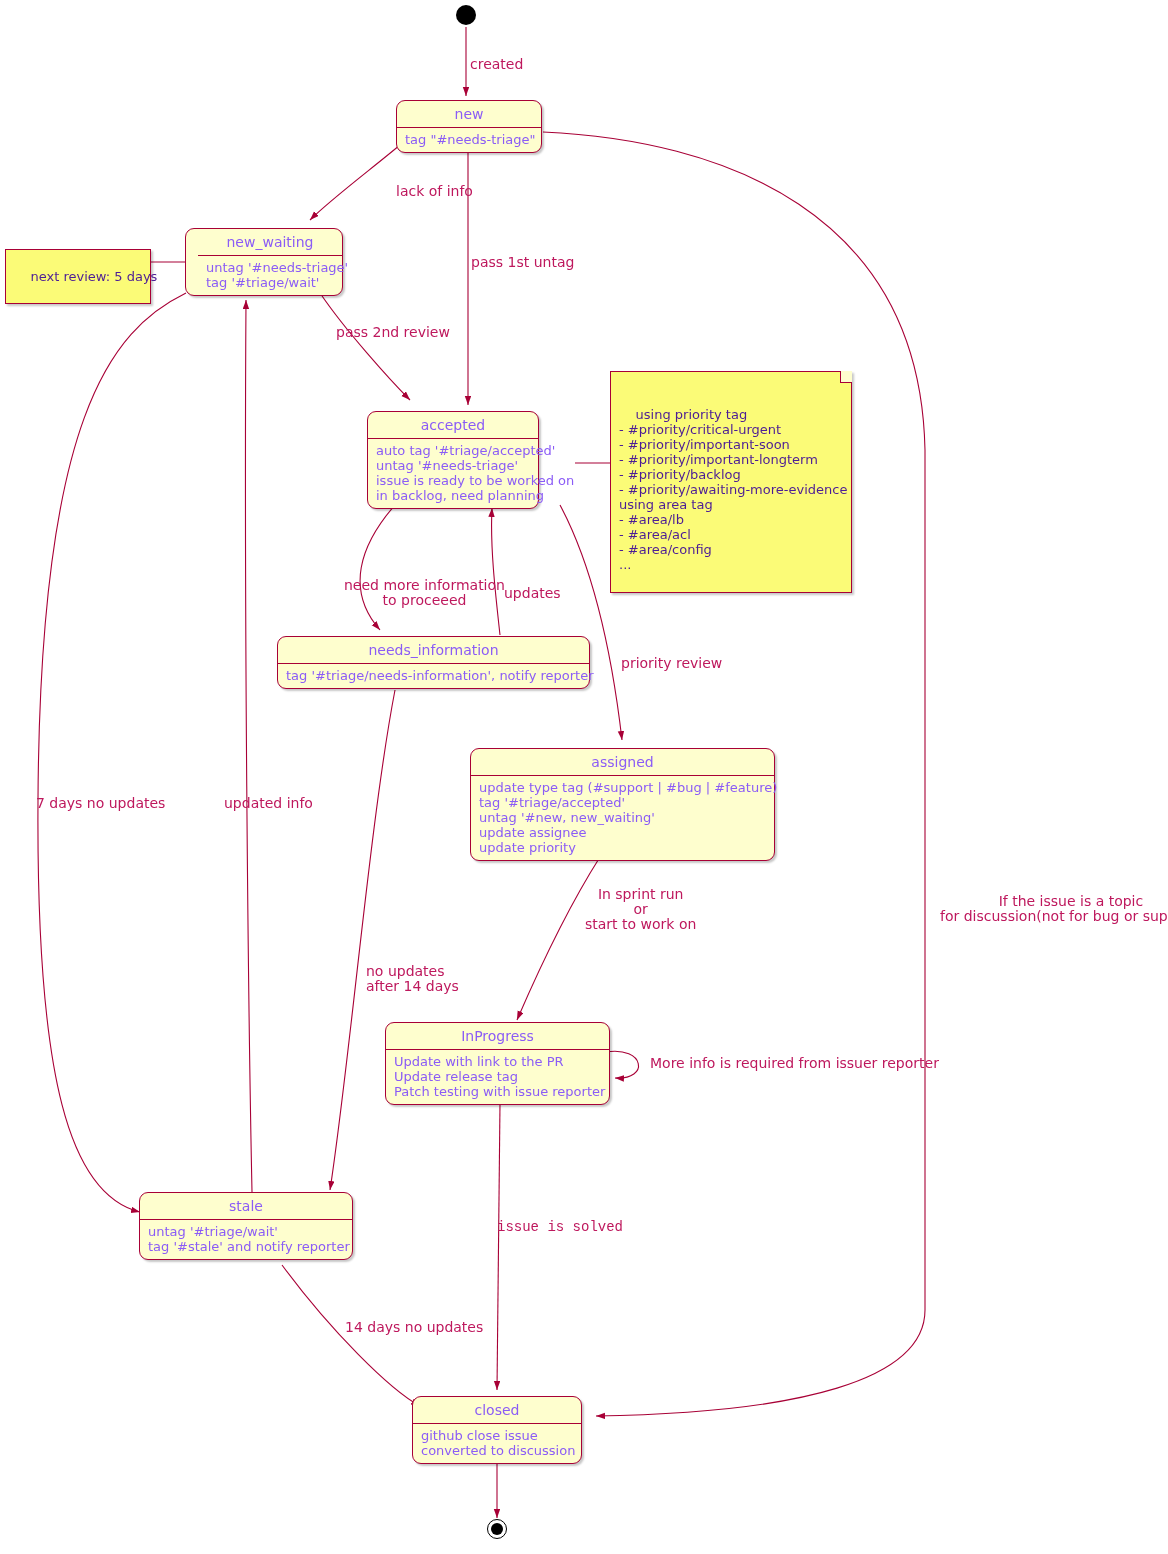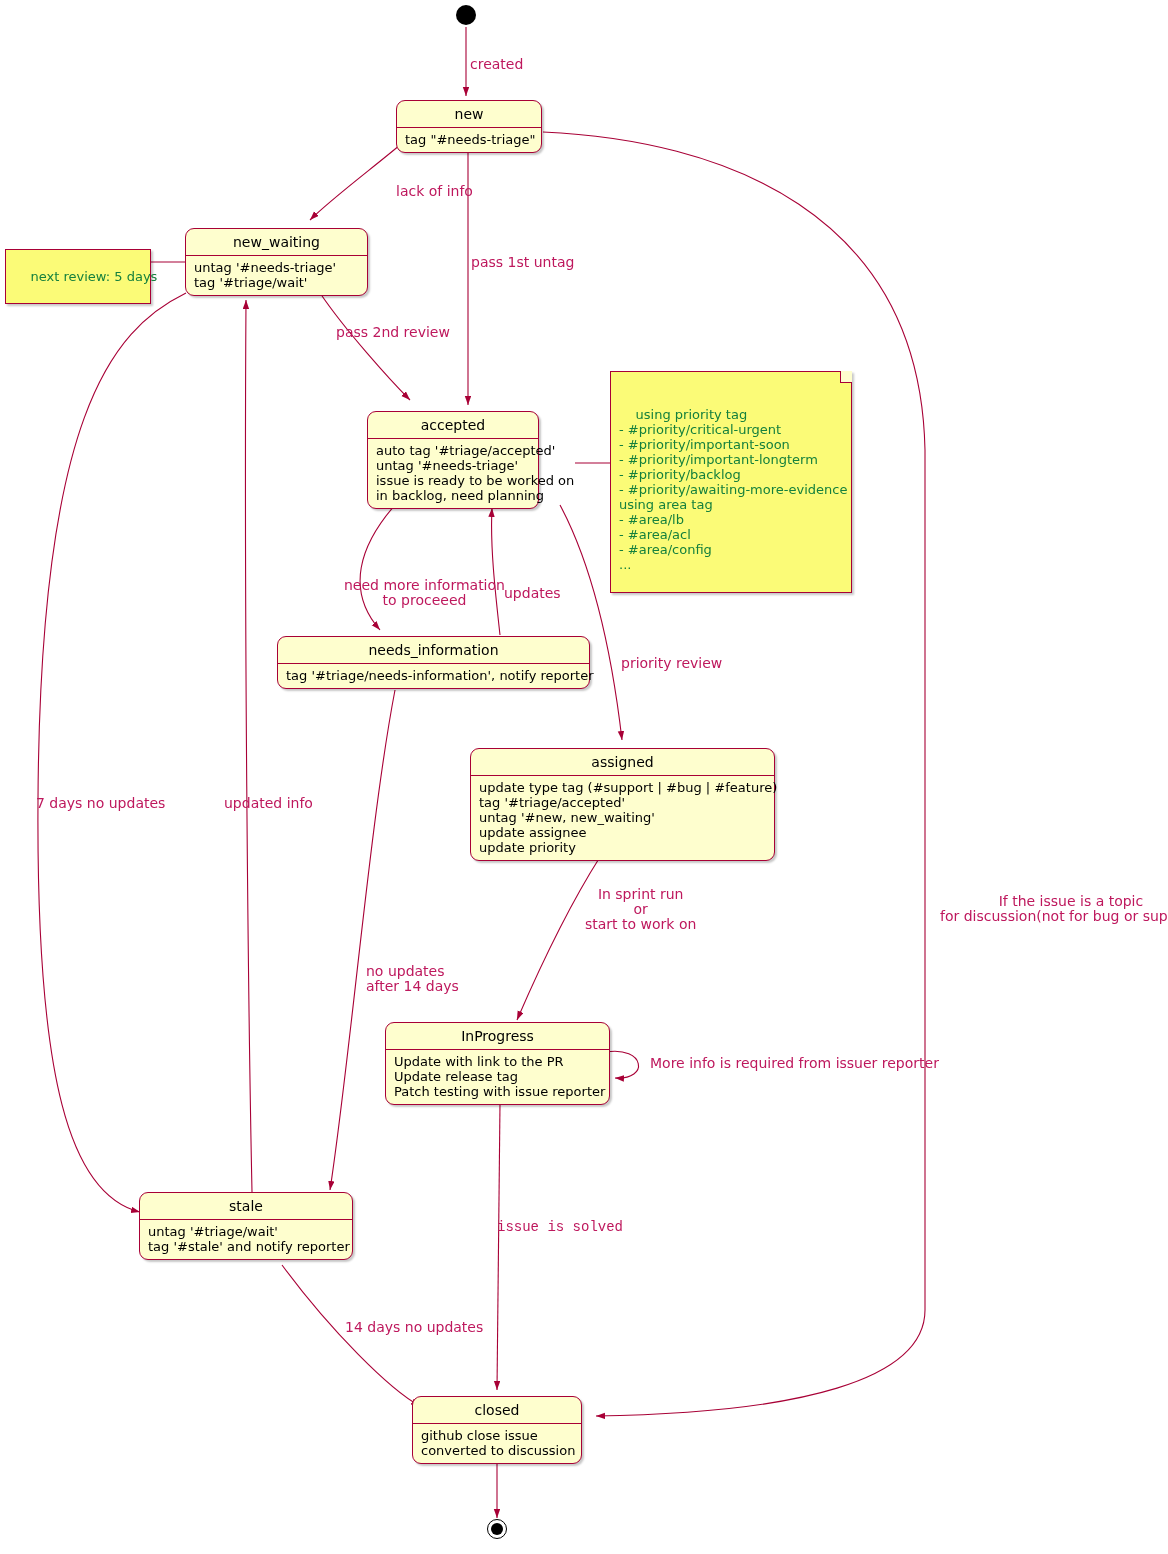--- a/index.html
+++ b/index.html
@@ -28,21 +28,21 @@
     pointer-events: none;
   }
   .state {
     position: absolute;
     box-sizing: border-box;
     background: #FEFECE;
     border: 1px solid #A80036;
     border-radius: 9px;
     box-shadow: 2px 2px 2px rgba(0,0,0,0.22);
     font-size: 13px;
-    color: #000000;
+    color: #8b5cf6;
   }
   .state .title {
     text-align: center;
     padding: 5px 10px 5px 10px;
     font-size: 14px;
     white-space: nowrap;
   }
   .state .divider {
     border-top: 1px solid #A80036;
     height: 0;
@@ -54,21 +54,21 @@
     line-height: 15px;
     font-size: 13px;
     white-space: pre;
   }
   .note {
     position: absolute;
     box-sizing: border-box;
     background: #FBFB77;
     border: 1px solid #A80036;
     font-size: 13px;
-    color: #15803d;
+    color: #4c1d95;
     line-height: 15px;
     white-space: pre;
     box-shadow: 2px 2px 2px rgba(0,0,0,0.22);
   }
   .note.big {
     padding: 5px 8px;
   }
   .note.big .fold {
     position: absolute;
     right: -1px;
@@ -168,21 +168,21 @@
   <div class="dot-start" style="left:456px; top:5px;"></div>
   <div class="dot-end-outer" style="left:487px; top:1519px;"></div>
   <div class="dot-end-inner" style="left:491px; top:1523px;"></div>
 
   <div class="state" style="left:396px; top:100px; width:146px;">
     <div class="title">new</div>
     <div class="divider"></div>
     <div class="body">tag "#needs-triage"</div>
   </div>
 
-  <div class="state" style="left:185px; top:228px; width:183px;">
+  <div class="state" style="left:185px; top:228px; width:158px;padding-left:12px;">
     <div class="title">new_waiting</div>
     <div class="divider"></div>
     <div class="body">untag '#needs-triage'
 tag '#triage/wait'</div>
   </div>
 
   <div class="note small" style="left:5px; top:249px; width:146px;">
     <span>next review: 5 days</span>
   </div>
 

